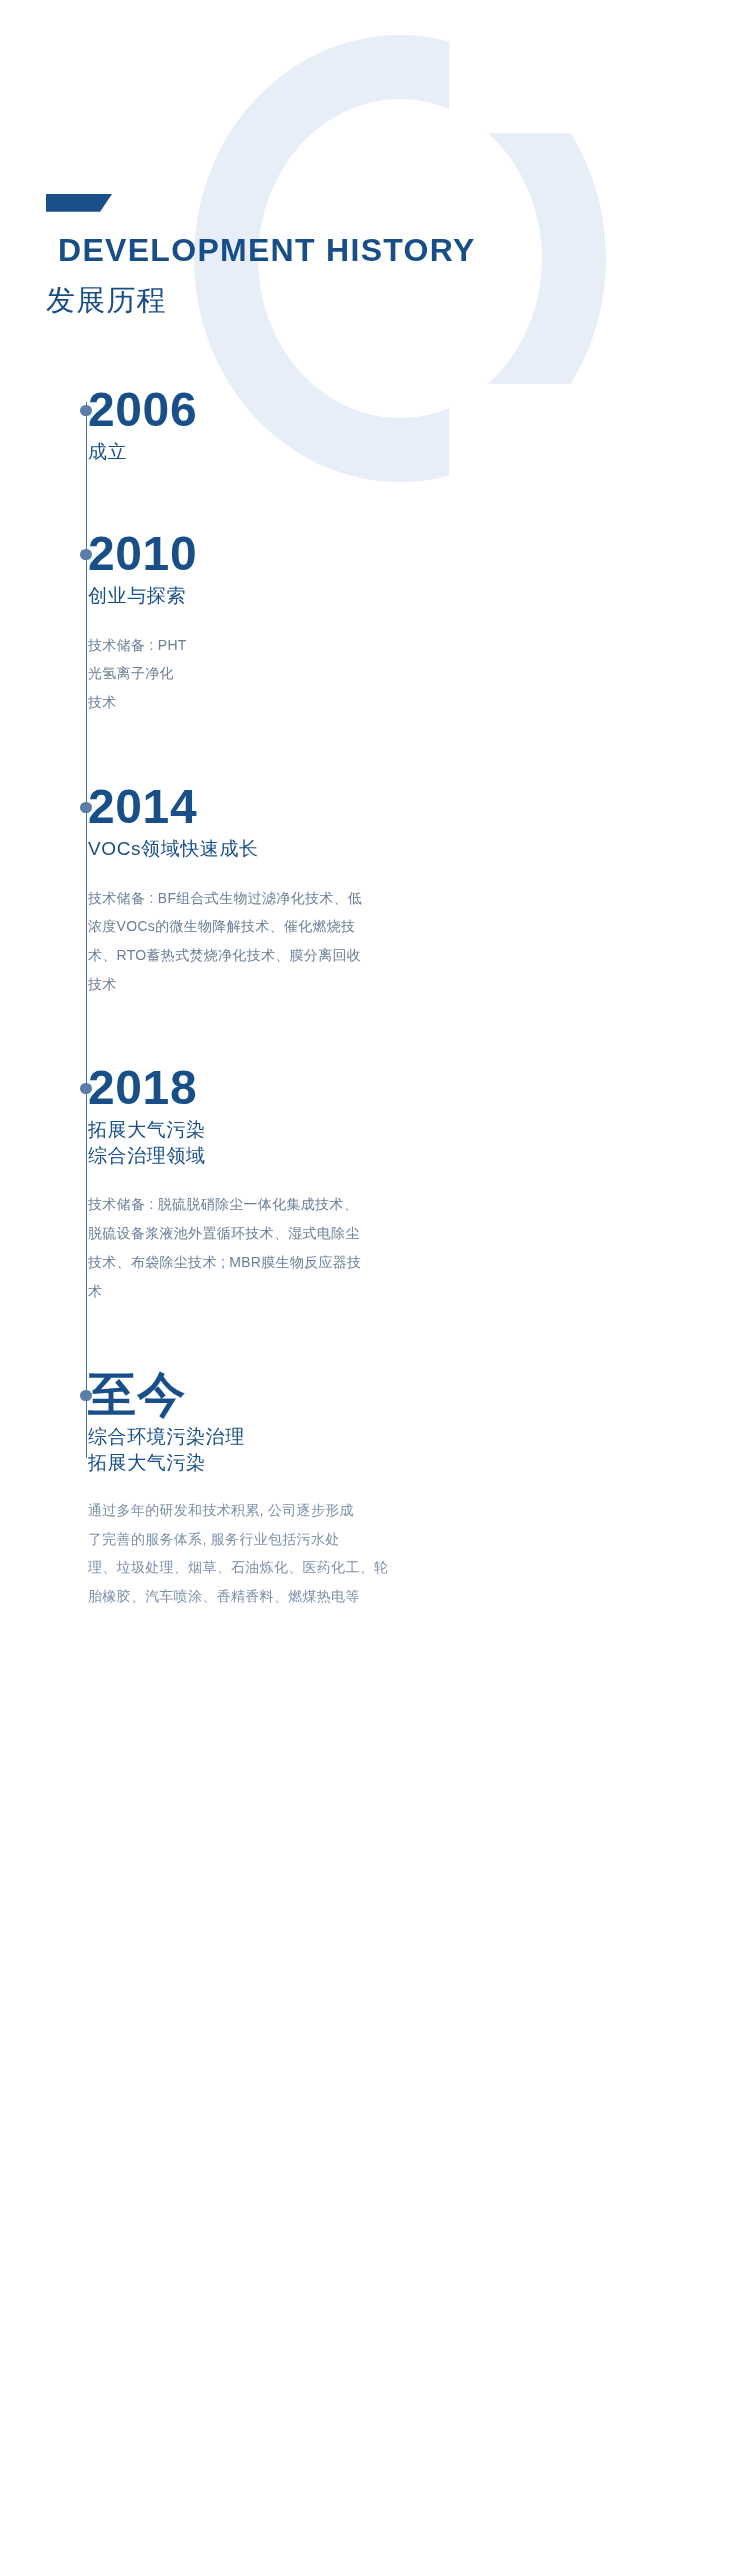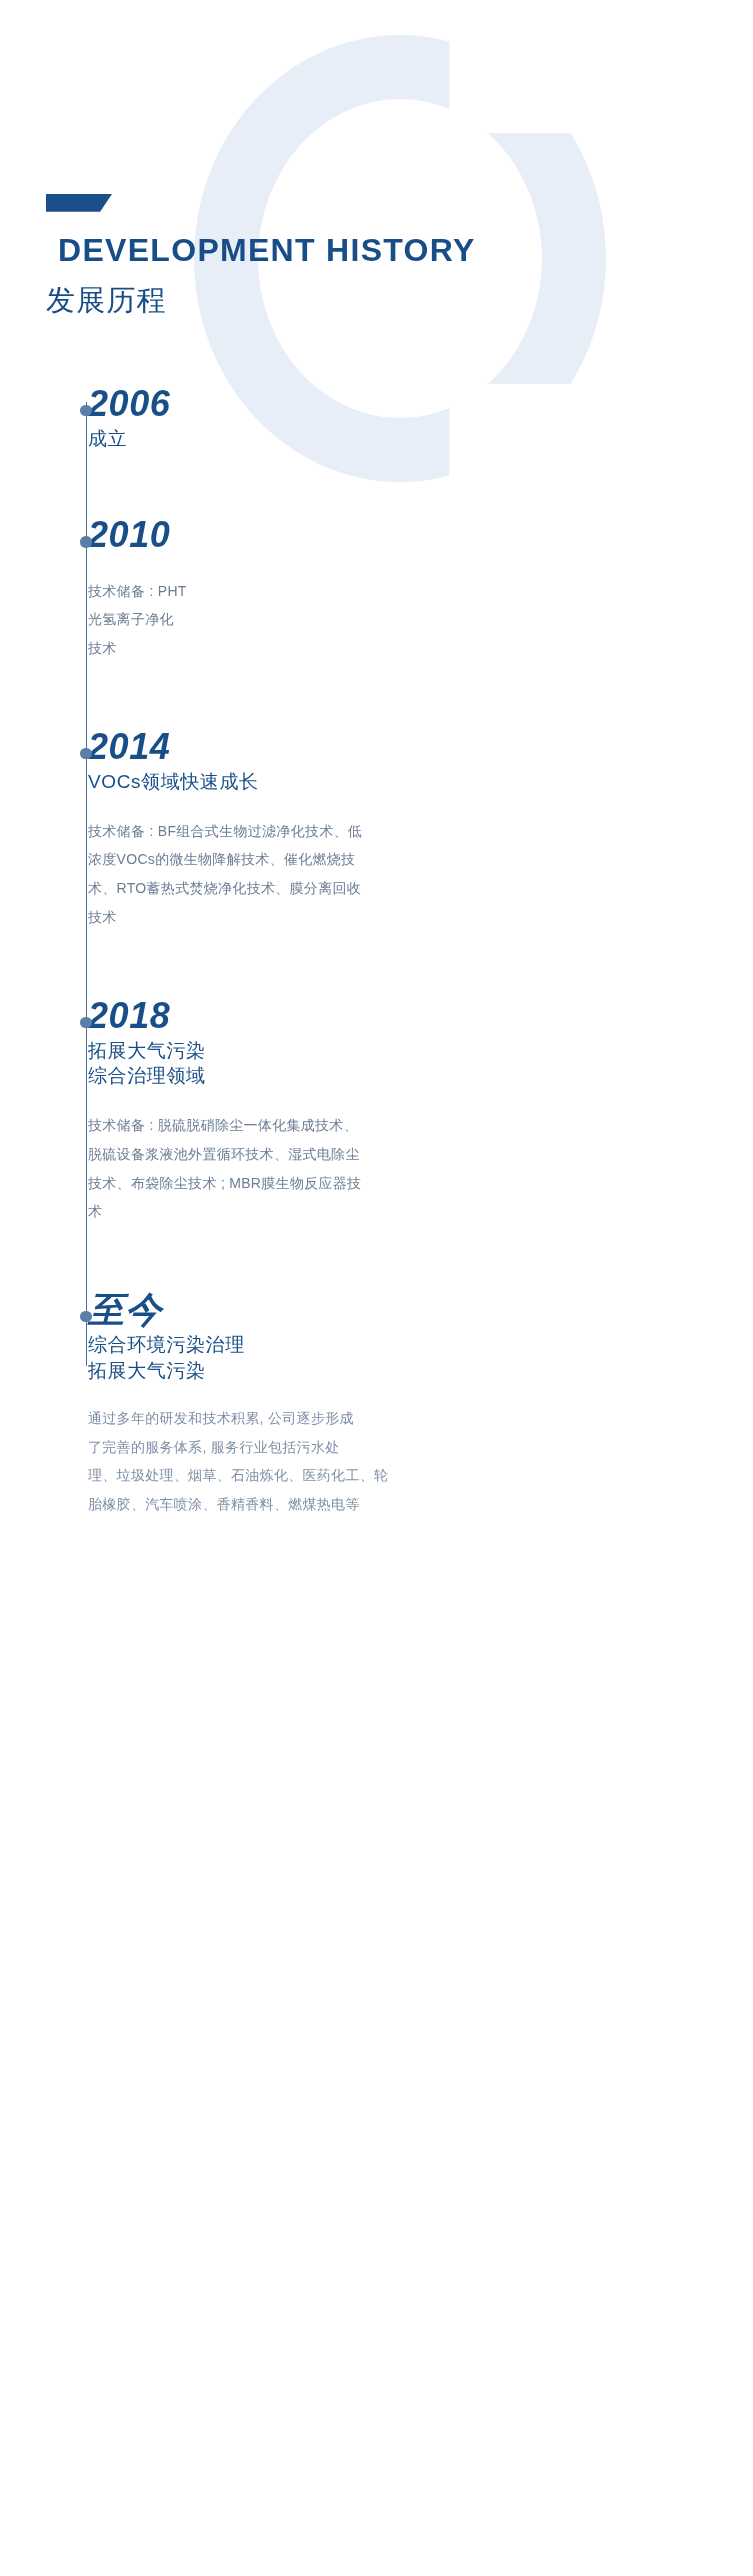--- a/index.html
+++ b/index.html
@@ -89,27 +89,26 @@
     position: absolute;
     left: -7.6px;
     top: 20px;
     width: 11.2px;
     height: 11.2px;
     border-radius: 50%;
     background: #5a7ea8;
   }
 
   .tl-year {
-    font-size: 36px;
+    font-size: 48px;
     font-weight: 700;
     color: #194f88;
     line-height: 1.05;
     letter-spacing: 0.6px;
     margin: 0 0 3.5px 0;
-    font-style: italic;
   }
   .tl-heading {
     font-size: 19px;
     font-weight: 400;
     color: #194f88;
     line-height: 1.34;
     letter-spacing: 0.6px;
     margin: 0;
     white-space: pre-line;
   }
@@ -149,20 +148,21 @@
 
     <div class="tl-item">
       <div class="tl-dot"></div>
       <div class="tl-year">2006</div>
       <div class="tl-heading">成立</div>
     </div>
 
     <div class="tl-item">
       <div class="tl-dot"></div>
       <div class="tl-year">2010</div>
+      <div class="tl-heading">创业与探索</div>
       <div class="tl-desc">技术储备 : PHT
 光氢离子净化
 技术</div>
     </div>
 
     <div class="tl-item">
       <div class="tl-dot"></div>
       <div class="tl-year">2014</div>
       <div class="tl-heading">VOCs领域快速成长</div>
       <div class="tl-desc">技术储备 : BF组合式生物过滤净化技术、低

